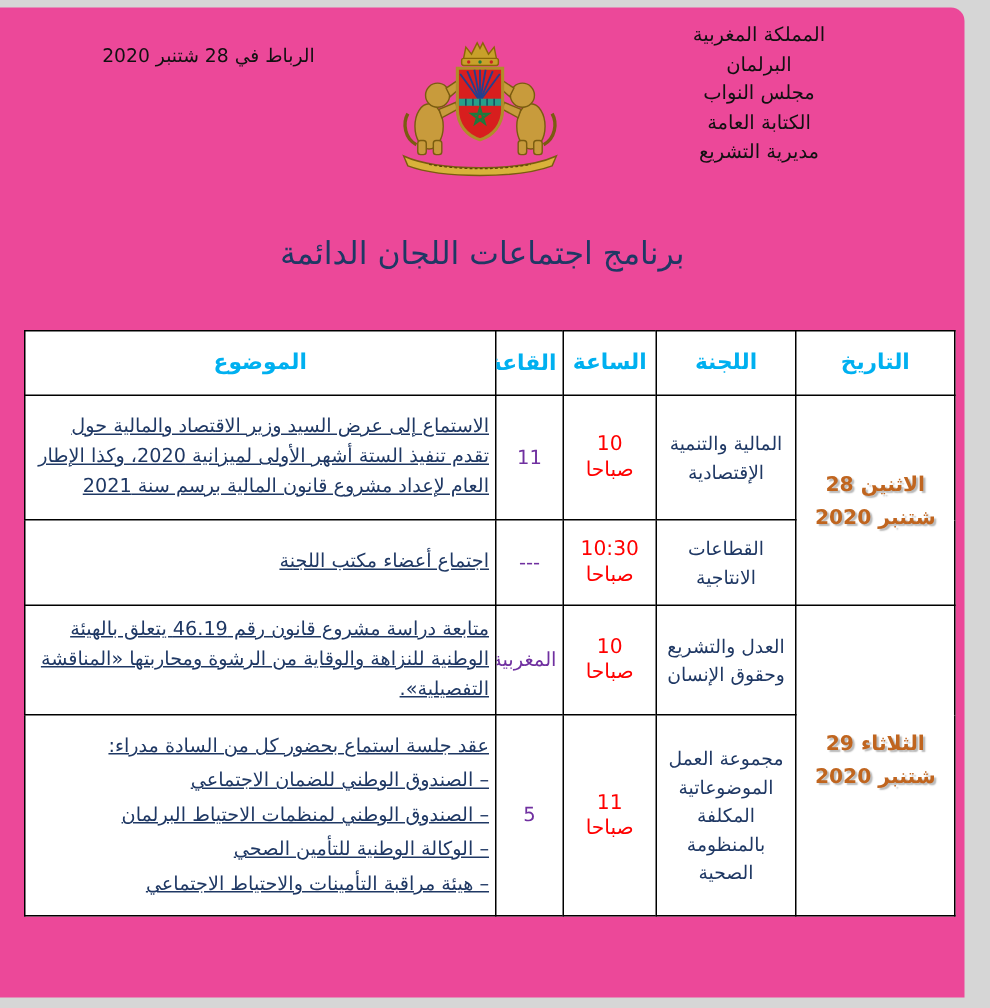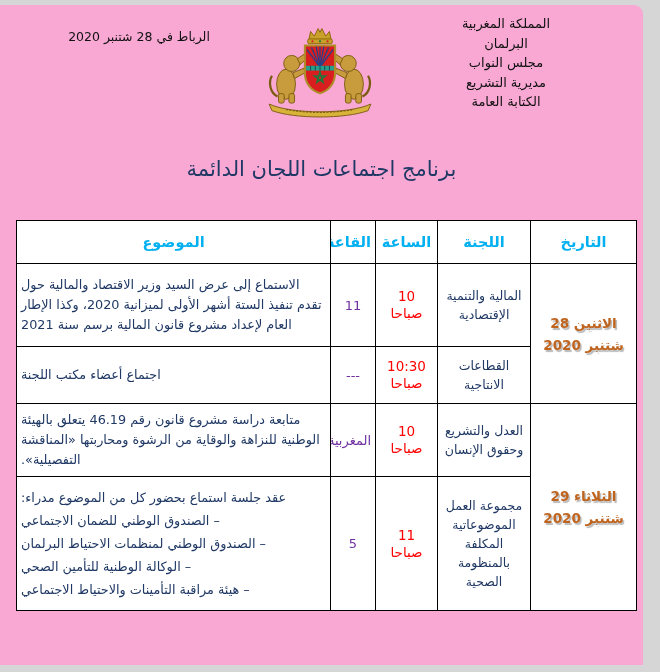--- a/index.html
+++ b/index.html
@@ -3,21 +3,21 @@
 <meta charset="utf-8">
 <style>
   html,body{margin:0;padding:0;}
   body{
     width:660px;height:672px;position:relative;overflow:hidden;
     background:#d6d6d6;
     font-family:"DejaVu Sans",sans-serif;
   }
   .page{
     position:absolute;left:0;top:5px;width:643px;height:660px;
-    background:#f9a8d4;border-top-right-radius:9px;
+    background:#ec4899;border-top-right-radius:9px;
   }
   
   .org-block{
     position:absolute;top:9px;right:62px;width:150px;
     text-align:center;color:#111;font-size:13px;line-height:19.5px;
     direction:rtl;
   }
   .place-date{
     position:absolute;top:24px;left:64px;width:150px;
     color:#111;font-size:12.5px;direction:rtl;text-align:center;
@@ -40,35 +40,35 @@
     overflow:hidden;
   }
   th.hdr{color:#00B0F0;font-size:14.5px;font-weight:bold;text-align:center;height:30px;}
   td.date-cell{
     color:#C0651F;font-size:13.5px;font-weight:bold;text-align:center;
     text-shadow:1.5px 1.5px 1px #b9b9b9;line-height:22px;
   }
   td.committee-cell{color:#1F3864;font-size:12.5px;text-align:center;line-height:19px;}
   td.time-cell{color:#FF0000;font-size:13.5px;text-align:center;line-height:17px;}
   td.room-cell{color:#7030A0;font-size:13px;text-align:center;}
-  td.subject-cell{color:#1F3864;font-size:12.8px;text-align:left;line-height:20px;padding:4px 10px;}
+  td.subject-cell{color:#1F3864;font-size:12.8px;text-align:right;line-height:20px;padding:4px 10px;text-decoration:underline;}
   .subject-item{line-height:23px;}
   .r1 td{height:70px;} .r2 td{height:44px;} .r3 td{height:60px;} .r4 td{height:121px;}
 </style>
 </head>
 <body>
 
 <div class="page">
 
   <div class="org-block">
     <div>المملكة المغربية</div>
     <div>البرلمان</div>
     <div>مجلس النواب</div>
+    <div>الكتابة العامة</div>
     <div>مديرية التشريع</div>
-    <div>الكتابة العامة</div>
   </div>
 
   <div class="place-date">الرباط في 28 شتنبر 2020</div>
 
   <svg class="emblem" width="132" height="98" viewBox="0 0 140 100">
 
     <path d="M16,85 C40,96 100,96 124,85 L121,92 C97,101 43,101 19,92 Z" fill="#d9b23a" stroke="#7a5c10" stroke-width="1"></path>
     <path d="M34,91 Q70,97 106,91" stroke="#5a4408" stroke-width="0.9" fill="none" stroke-dasharray="2,1.6"></path>
 
     <g fill="#c89b3c" stroke="#7a5c10" stroke-width="1">
@@ -166,21 +166,21 @@
       <td class="subject-cell">متابعة دراسة مشروع قانون رقم 46.19 يتعلق بالهيئة الوطنية للنزاهة والوقاية من الرشوة ومحاربتها «المناقشة التفصيلية».</td>
     </tr>
     <tr class="r4">
       <td class="committee-cell">مجموعة العمل الموضوعاتية المكلفة بالمنظومة الصحية</td>
       <td class="time-cell">
         <div>11</div>
         <div>صباحا</div>
       </td>
       <td class="room-cell">5</td>
       <td class="subject-cell">
-        <div class="subject-item">عقد جلسة استماع بحضور كل من الموضوع مدراء:</div>
+        <div class="subject-item">عقد جلسة استماع بحضور كل من السادة مدراء:</div>
         <div class="subject-item">– الصندوق الوطني للضمان الاجتماعي</div>
         <div class="subject-item">– الصندوق الوطني لمنظمات الاحتياط البرلمان</div>
         <div class="subject-item">– الوكالة الوطنية للتأمين الصحي</div>
         <div class="subject-item">– هيئة مراقبة التأمينات والاحتياط الاجتماعي</div>
       </td>
     </tr>
   </tbody>
     </table>
 
 </div>

